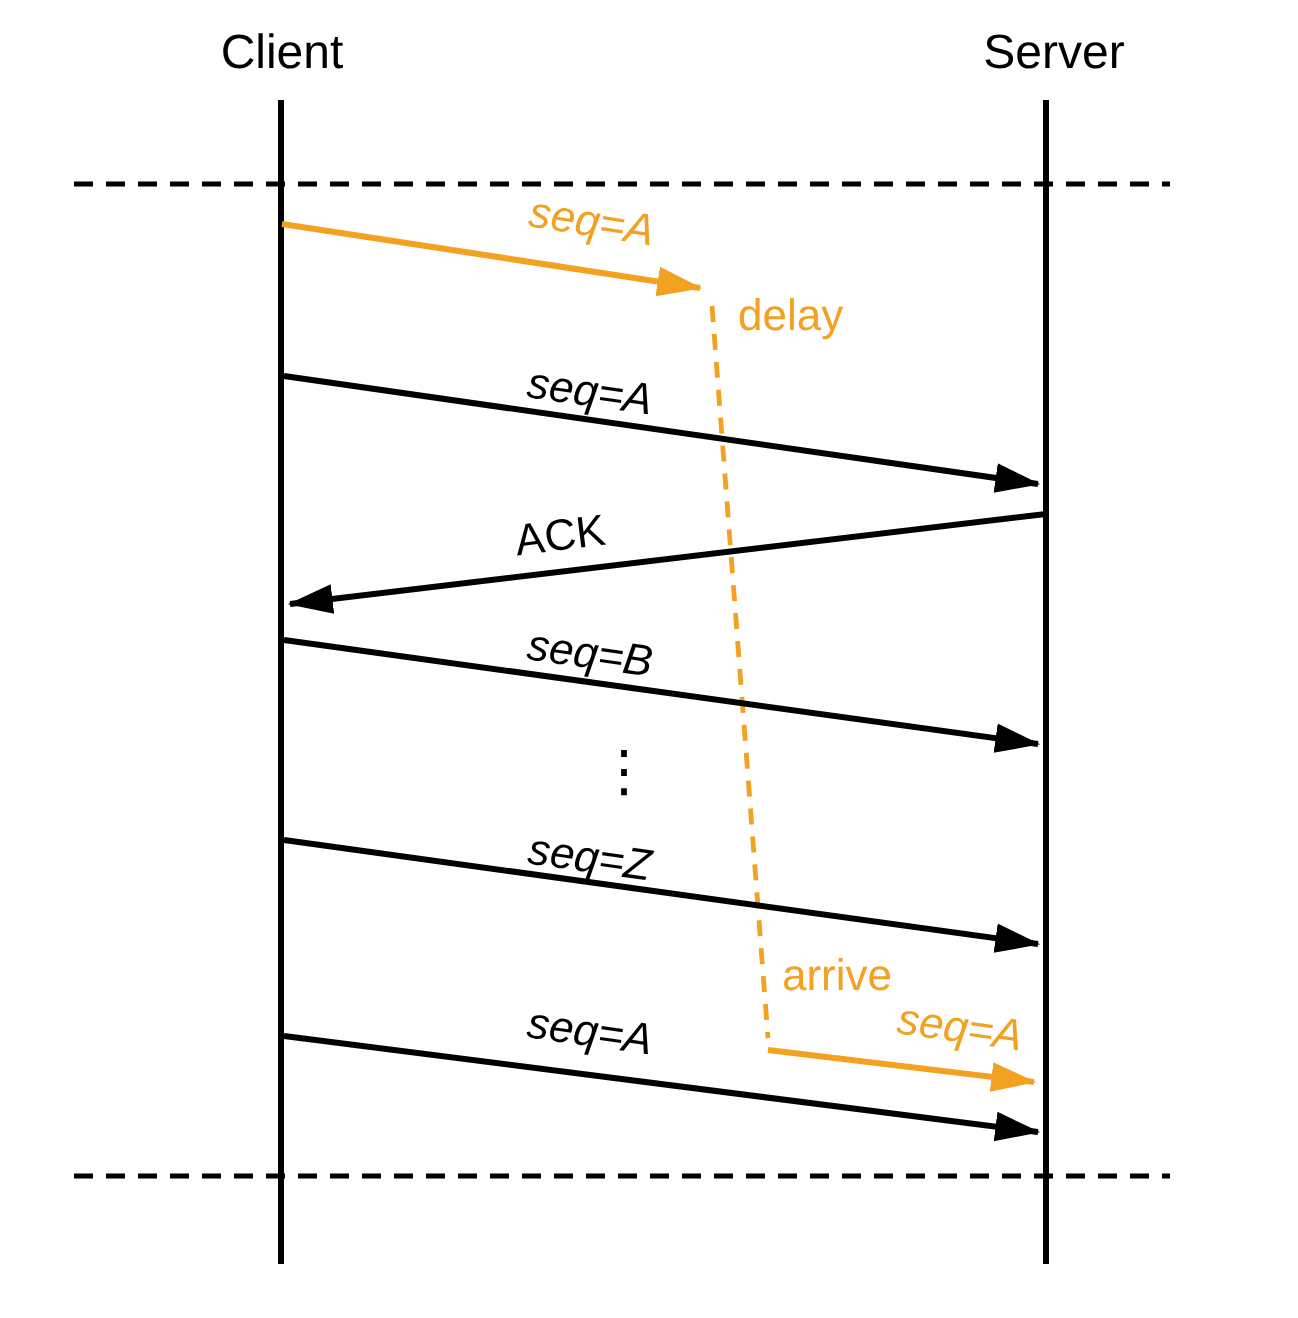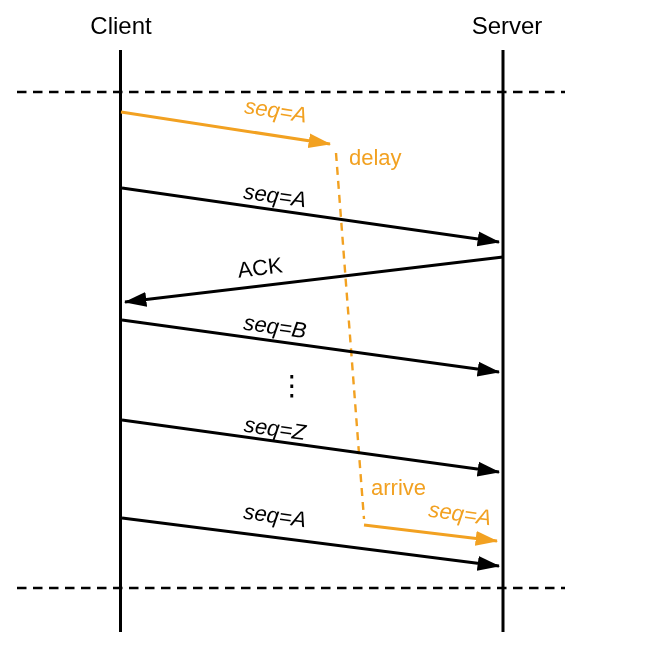--- a/index.html
+++ b/index.html
@@ -7,20 +7,21 @@
     padding: 0;
     background: #ffffff;
   }
   .canvas {
     position: relative;
     width: 565px;
     height: 659px;
     background: var(--c-bg, #ffffff);
     font-family: "Liberation Sans", "DejaVu Sans", sans-serif;
     overflow: hidden;
+    margin-left: 20px;
   }
   svg { display: block; }
 
   .lifeline {
     stroke: var(--c-message, #000);
     stroke-width: 3;
     fill: none;
   }
   .boundary {
     stroke: var(--c-message, #000);

